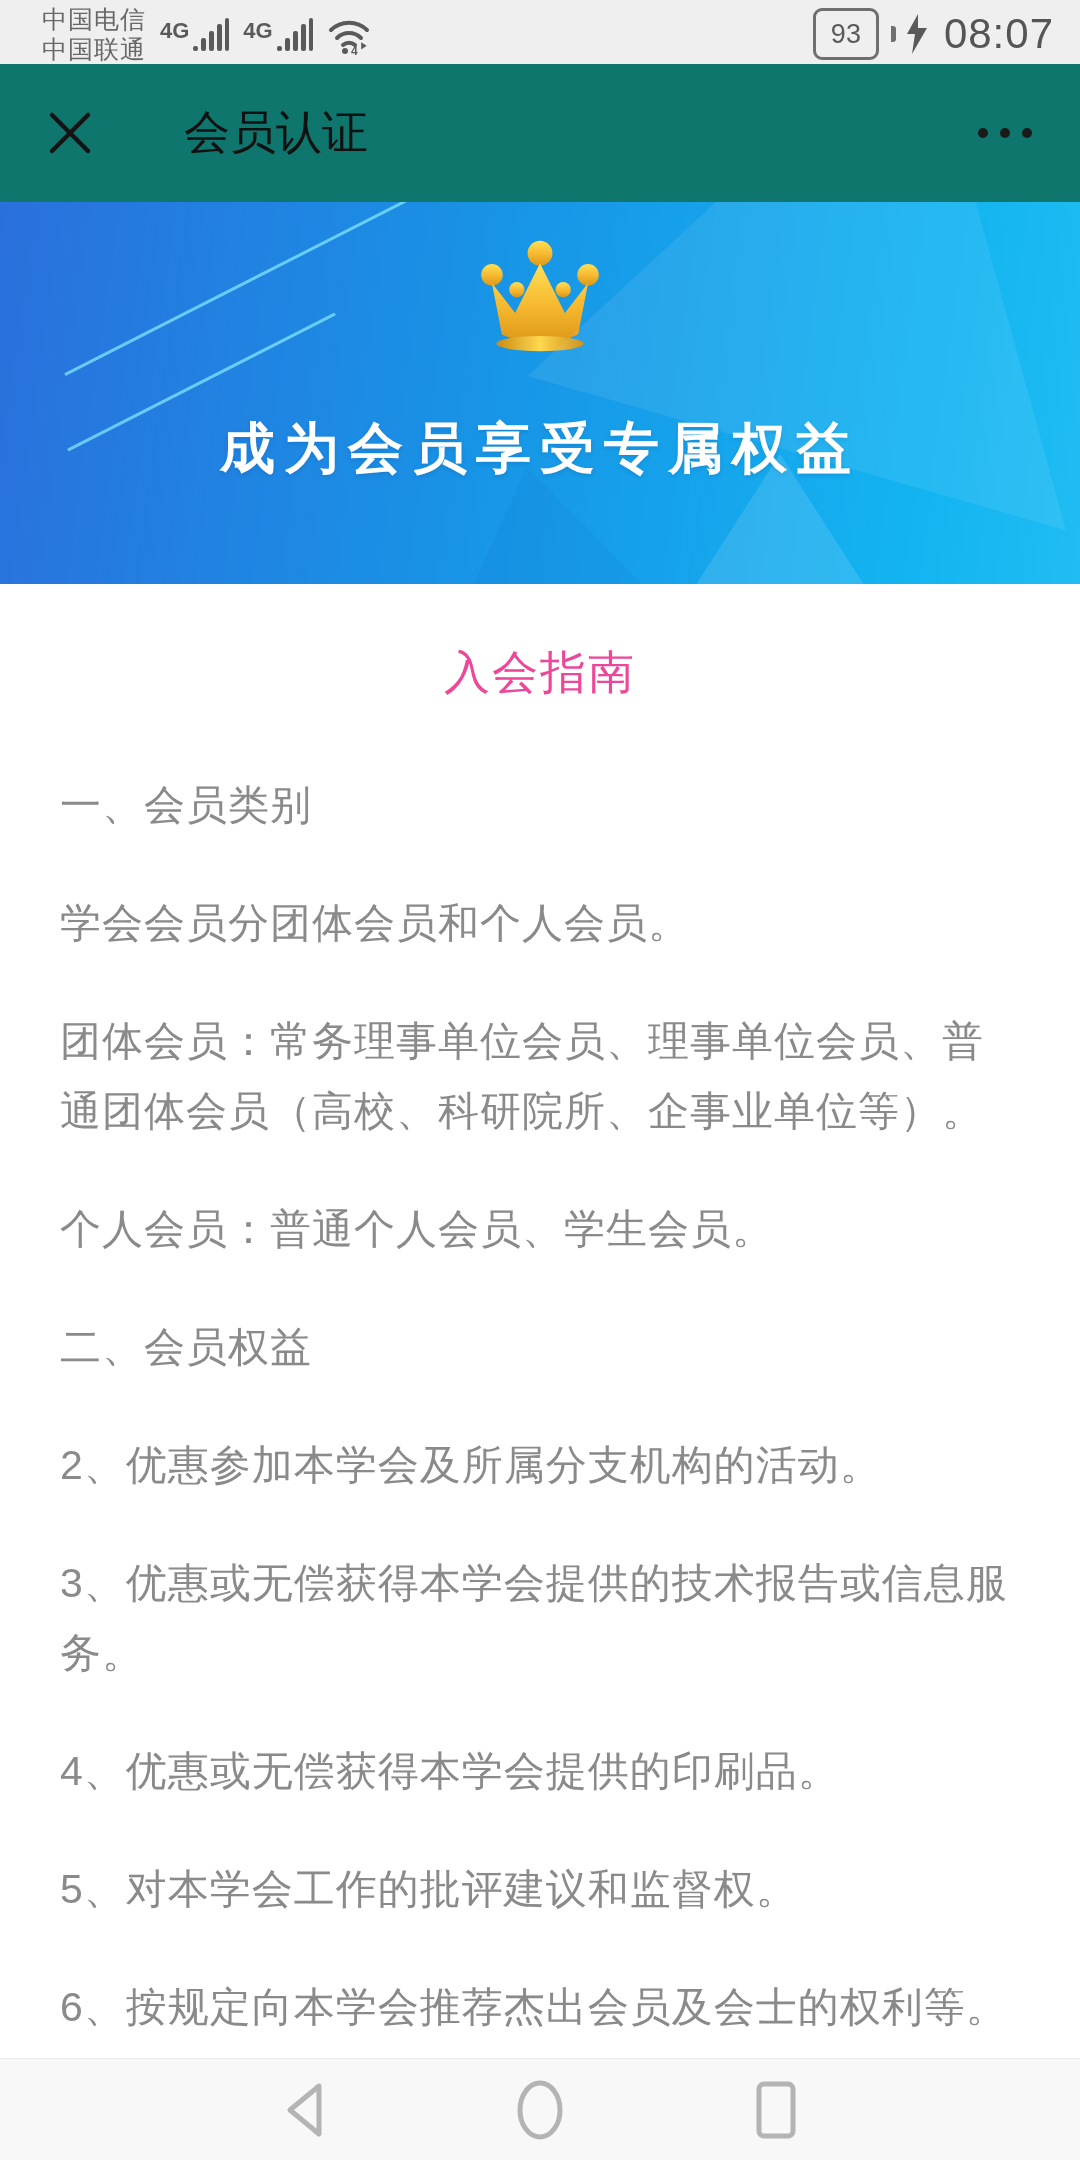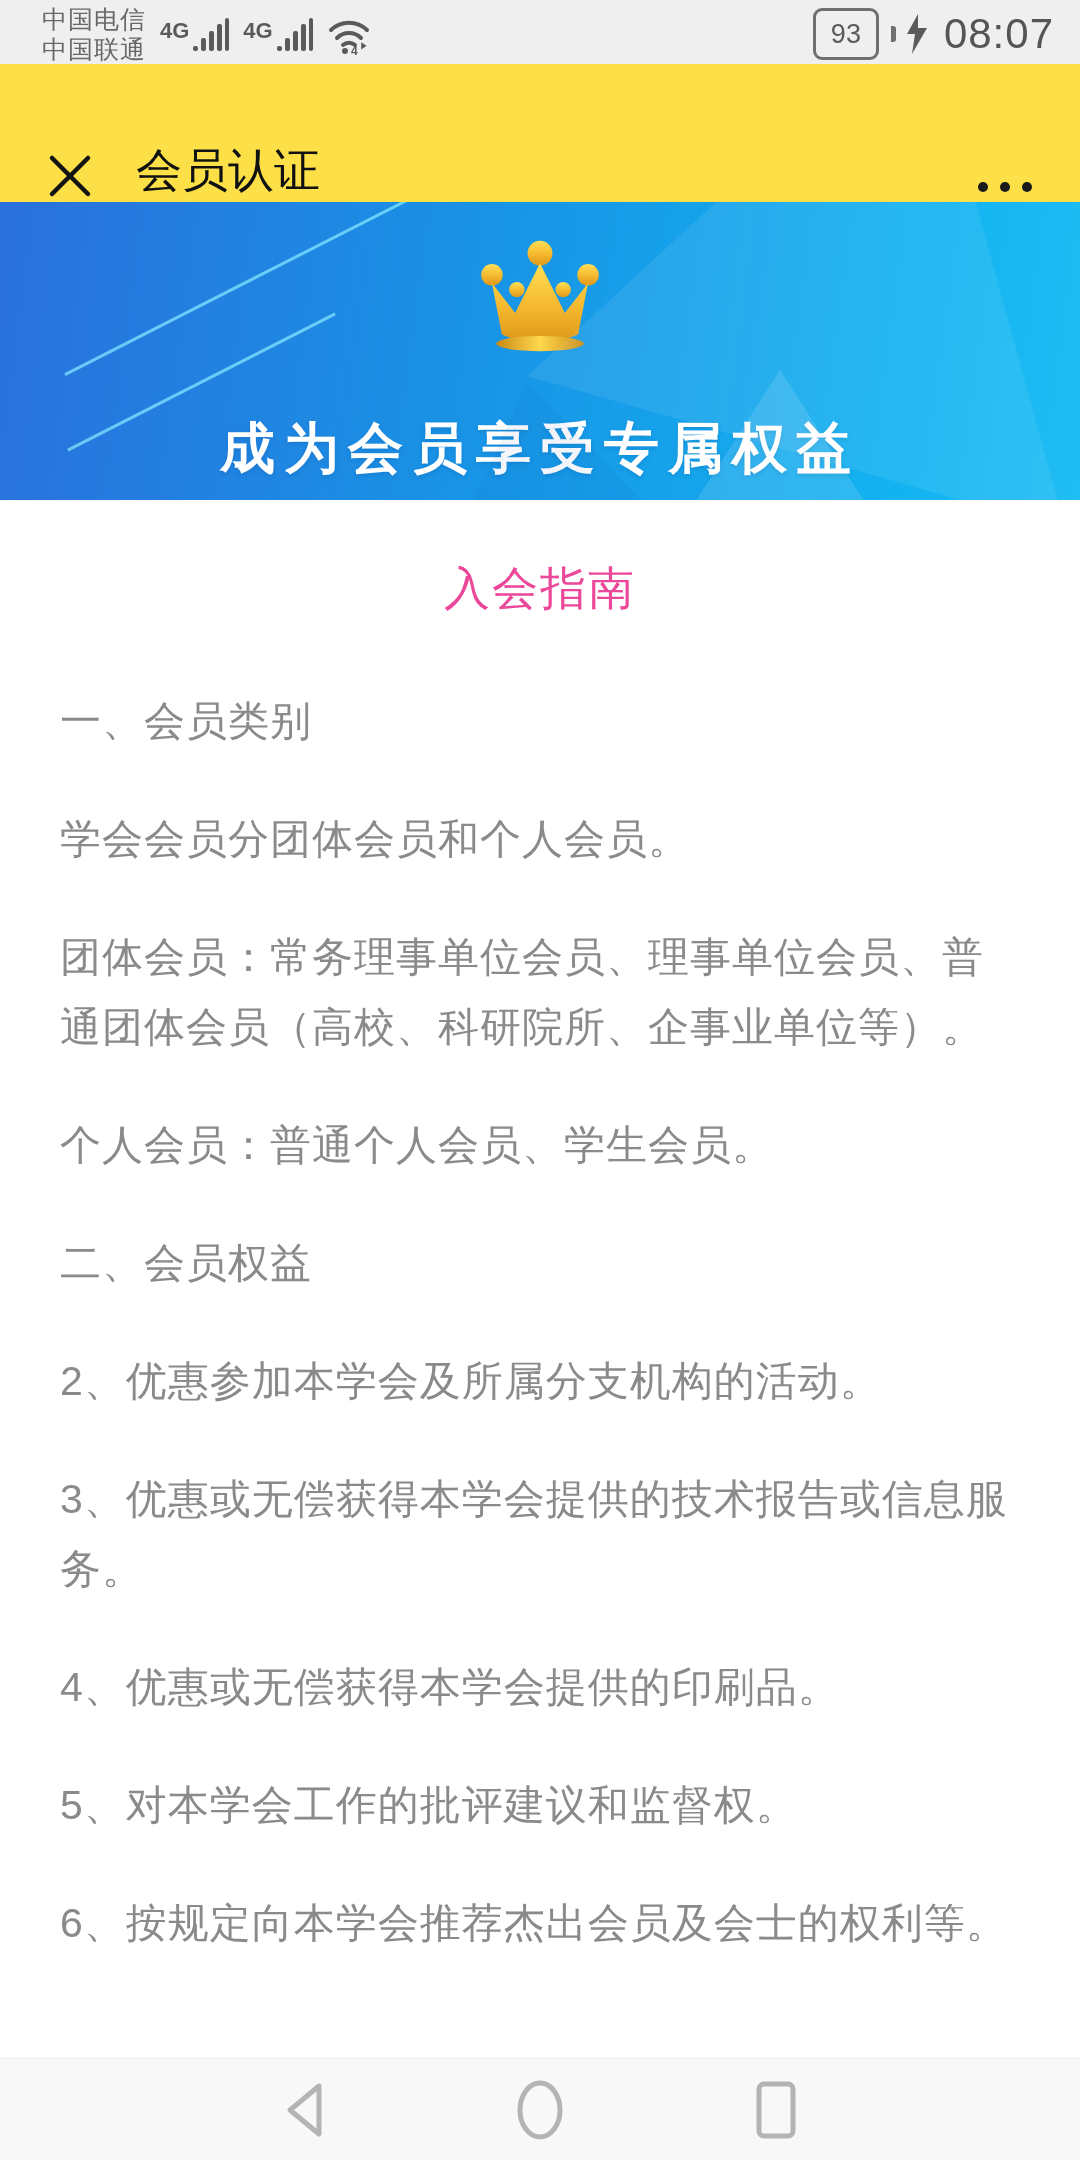--- a/index.html
+++ b/index.html
@@ -31,33 +31,34 @@
     border:3px solid #6f6f6f; border-radius:9px;
     display:flex; align-items:center; justify-content:center;
     font-size:27px; color:#5a5a5a;
   }
   .battery-nub { width:5px; height:16px; background:#6f6f6f; border-radius:0 3px 3px 0; margin-left:2px; }
   .clock { font-size:42px; color:#555555; margin-left:6px; letter-spacing:1px; }
 
   
   .title-bar {
     height:138px;
-    background:#fde047;
+    background:#0f766e;
     display:flex;
-    align-items:flex-end;
+    align-items:center;
     padding:0 44px;
+    gap:48px;
   }
   .close-btn { width:52px; height:52px; display:flex; align-items:center; justify-content:center; }
   .page-title { font-size:46px; color:#111111; font-weight:500; margin-left:40px; flex:1; }
   .more-btn { display:flex; gap:12px; align-items:center; padding:10px 4px; }
   .more-btn i { width:10px; height:10px; border-radius:50%; background:#1a1a1a; display:block; }
 
   
   .banner {
-    height:298px;
+    height:382px;
     position:relative;
     overflow:hidden;
     background:linear-gradient(98deg,#2a70dc 0%,#1894e6 45%,#13b4f1 85%,#20bdf3 100%);
     text-align:center;
   }
   .banner .line { position:absolute; width:3px; background:rgba(130,230,255,0.75); }
   .banner .line1 { height:430px; left:255px; top:-140px; transform:rotate(63deg); }
   .banner .line2 { height:300px; left:200px; top:30px; transform:rotate(63deg); }
   .banner .tri { position:absolute; width:0; height:0; }
   .banner .tri1 { right:-60px; top:-200px; border-left:280px solid transparent; border-right:280px solid transparent; border-bottom:460px solid rgba(255,255,255,0.08); transform:rotate(16deg); }

